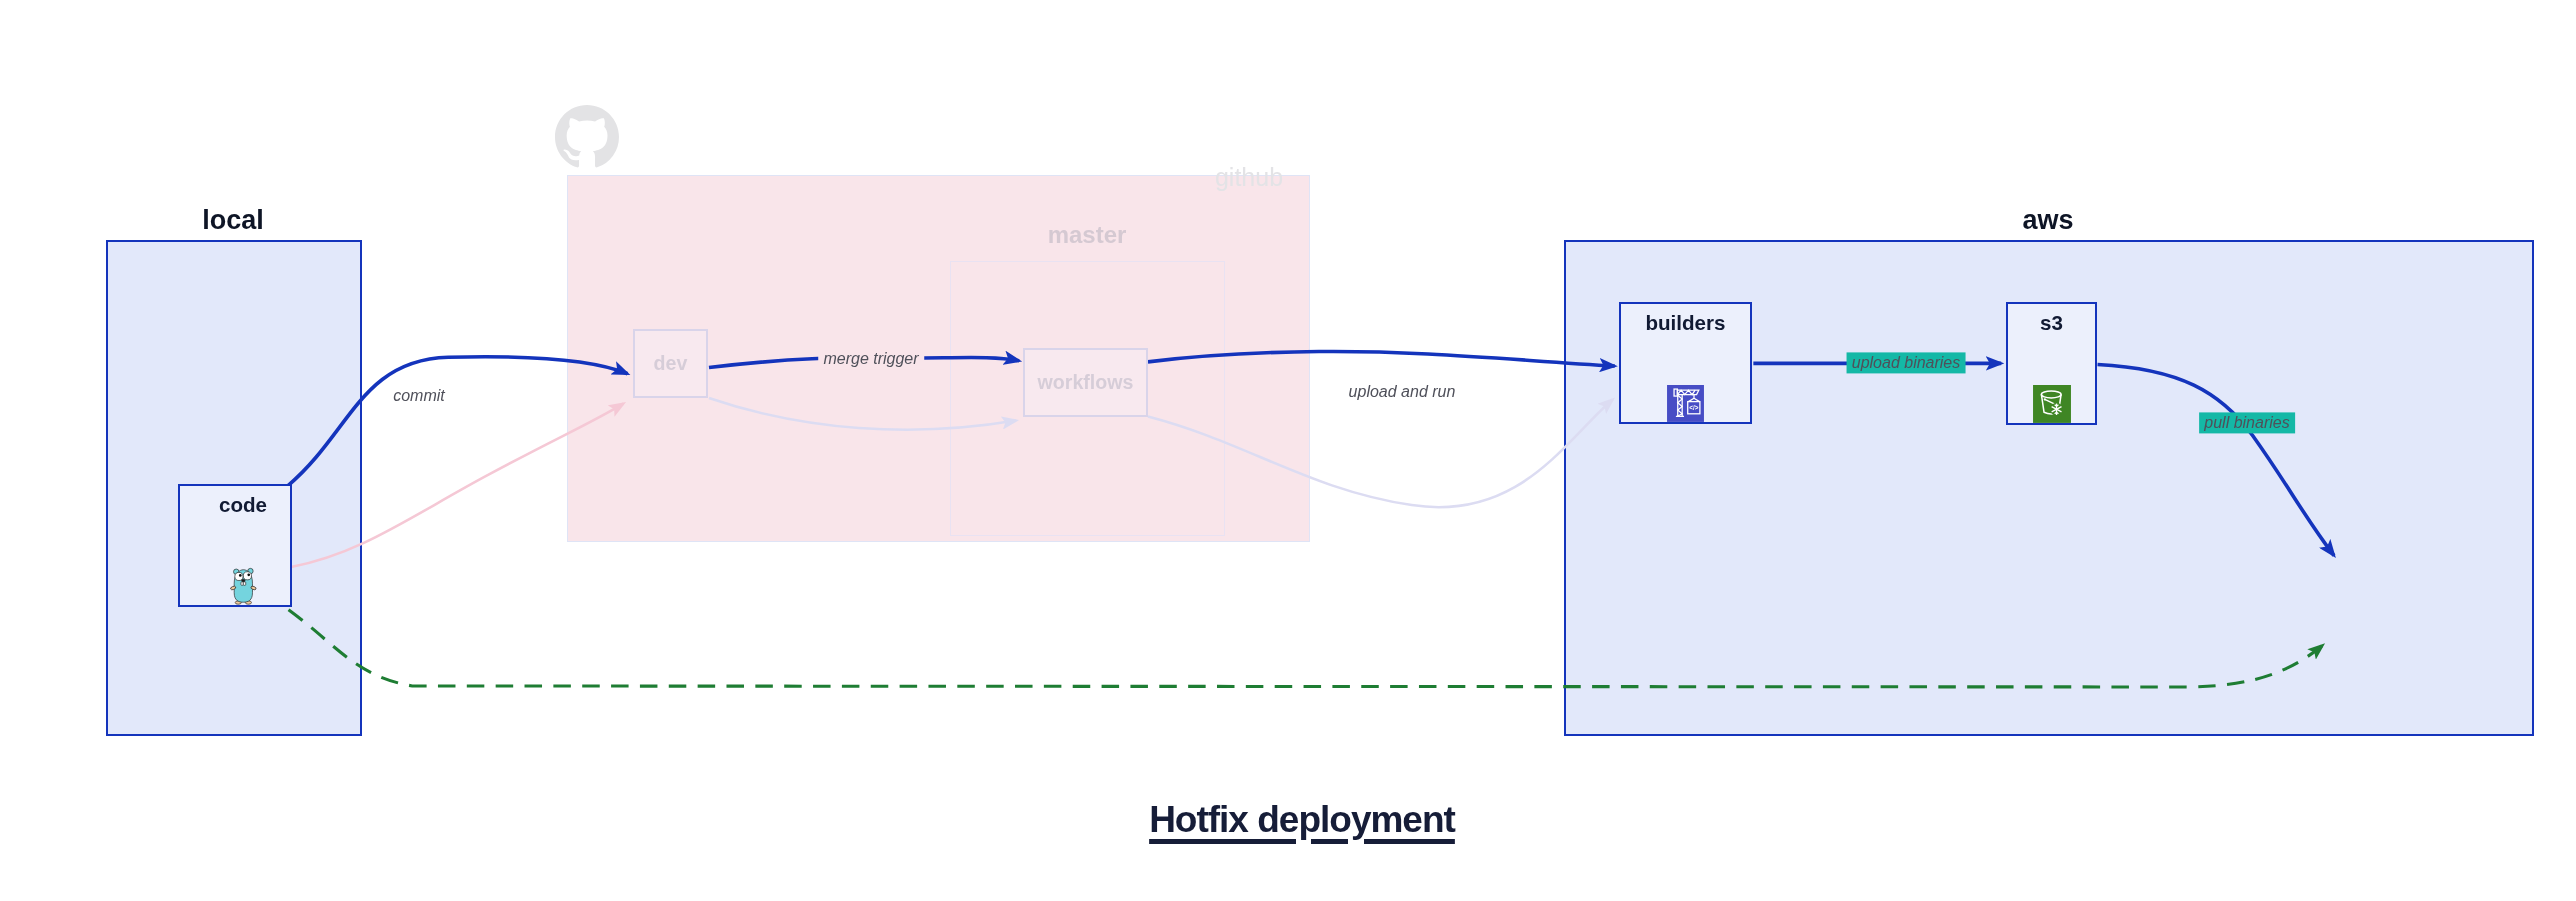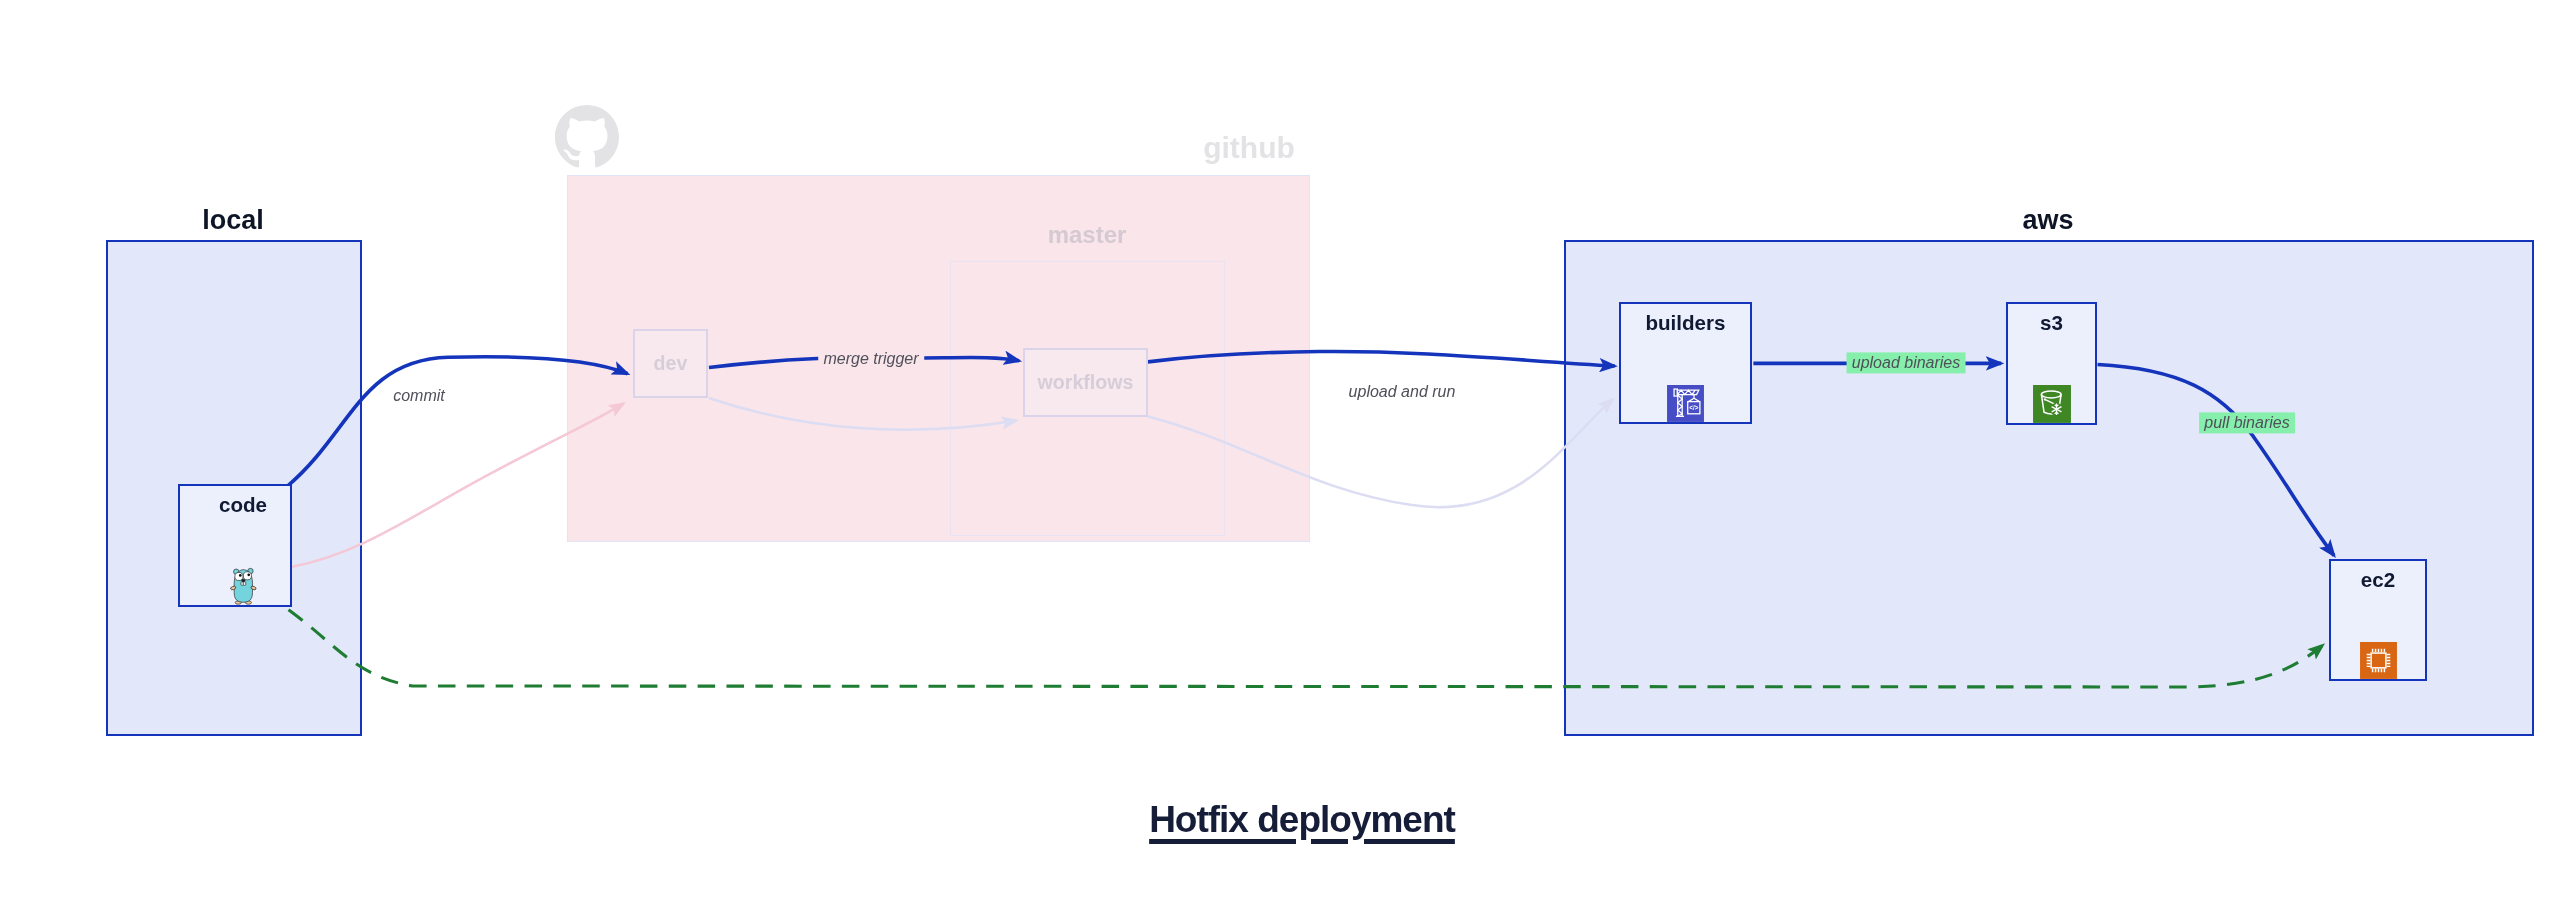--- a/index.html
+++ b/index.html
@@ -7,40 +7,40 @@
   #canvas{position:absolute; left:0; top:0; width:2604px; height:902px; background:#ffffff;}
 
   
   .group{position:absolute; box-sizing:border-box; z-index:1;}
   .group-blue{border:2.6px solid #1434bc; background:#e2e8fa;}
   .group-pink{border:1.5px solid #dfe4f6; background:#f9e5ea;}
   .group-master{border:1.5px solid #e9e2f2; background:transparent; z-index:2;}
 
   .group-label{position:absolute; z-index:3; white-space:nowrap; transform:translateX(-50%);}
   .glabel-dark{font-size:27px; font-weight:600; color:#0e1526;}
-  .glabel-ghost{font-size:30px; font-weight:700; color:#e3e3e6;}
+  .glabel-ghost{font-size:25px; font-weight:400; color:#e3e3e6;margin-top:32px;}
   .glabel-faded{font-size:24px; font-weight:600; color:#d5c9d2;}
 
   
   .node{position:absolute; box-sizing:border-box; z-index:10; display:flex; flex-direction:column; align-items:center;gap:43px;}
   .node-blue{border:2.6px solid #1434bc; background:#ecf0fc;}
   .node-faded{border:2.1px solid #d9d4ea; background:#f8e9ef;}
   .node-label{font-weight:bold; font-size:20.6px; color:#111a33; margin-top:9.3px; line-height:1;}
   .node-label-faded{font-weight:bold; font-size:19.6px; color:#d6cdd8; line-height:1;}
   .node-faded-center{justify-content:center;}
   .node-icon{margin-top:8.2px;}
 
   
   #edges{position:absolute; left:0; top:0; z-index:5; pointer-events:none;}
 
   .edge-label{position:absolute; z-index:6; transform:translate(-50%,-50%);
     font-style:italic; font-size:16px; color:#4f505a; white-space:nowrap; padding:1px 5.2px; line-height:1.2;}
   .elbg-white{background:#ffffff;margin-top:39px;}
   .elbg-pink{background:#f9e5ea;}
-  .elbg-blue{background:#86efac;text-align:right;}
+  .elbg-blue{background:#14b8a6;text-align:right;}
 
   
   .diagram-title{position:absolute; z-index:4; transform:translateX(-50%);
     font-size:37px; font-weight:600; letter-spacing:-1px; color:#161d38;
     text-decoration:underline; text-decoration-thickness:4.6px; text-underline-offset:7.2px; white-space:nowrap;margin-top:42px;}
 
   .octocat{position:absolute; z-index:3;}
 </style>
 </head>
 <body>
@@ -160,30 +160,17 @@
       <g stroke="#ffffff" stroke-width="3.5" fill="none">
         <path d="M62 49 L62 79"></path>
         <path d="M49 57 L75 71"></path>
         <path d="M49 71 L75 57"></path>
         <path d="M57 52 L62 56 L67 52"></path>
         <path d="M57 76 L62 72 L67 76"></path>
       </g>
     </svg>
   </div>
 
-  <div class="node node-blue" style="left:2329px; top:559px; width:98px; height:122px;">
-    <div class="node-label">ec2</div>
-    <svg class="node-icon" width="49" height="49" viewBox="0 0 100 100">
-      <rect x="0" y="0" width="100" height="100" fill="#d86613"></rect>
-      <g stroke="#ffffff" stroke-width="4" fill="none">
-        <rect x="30" y="30" width="40" height="40"></rect>
-        <path d="M34 18 L34 28 M42 18 L42 28 M50 18 L50 28 M58 18 L58 28 M66 18 L66 28"></path>
-        <path d="M34 72 L34 82 M42 72 L42 82 M50 72 L50 82 M58 72 L58 82 M66 72 L66 82"></path>
-        <path d="M18 34 L28 34 M18 42 L28 42 M18 50 L28 50 M18 58 L28 58 M18 66 L28 66"></path>
-        <path d="M72 34 L82 34 M72 42 L82 42 M72 50 L82 50 M72 58 L82 58 M72 66 L82 66"></path>
-      </g>
-    </svg>
-  </div>
 
   <div class="diagram-title" style="left:1302px; top:757px;">Hotfix deployment</div>
 
 </div>
 
 
 </body></html>

